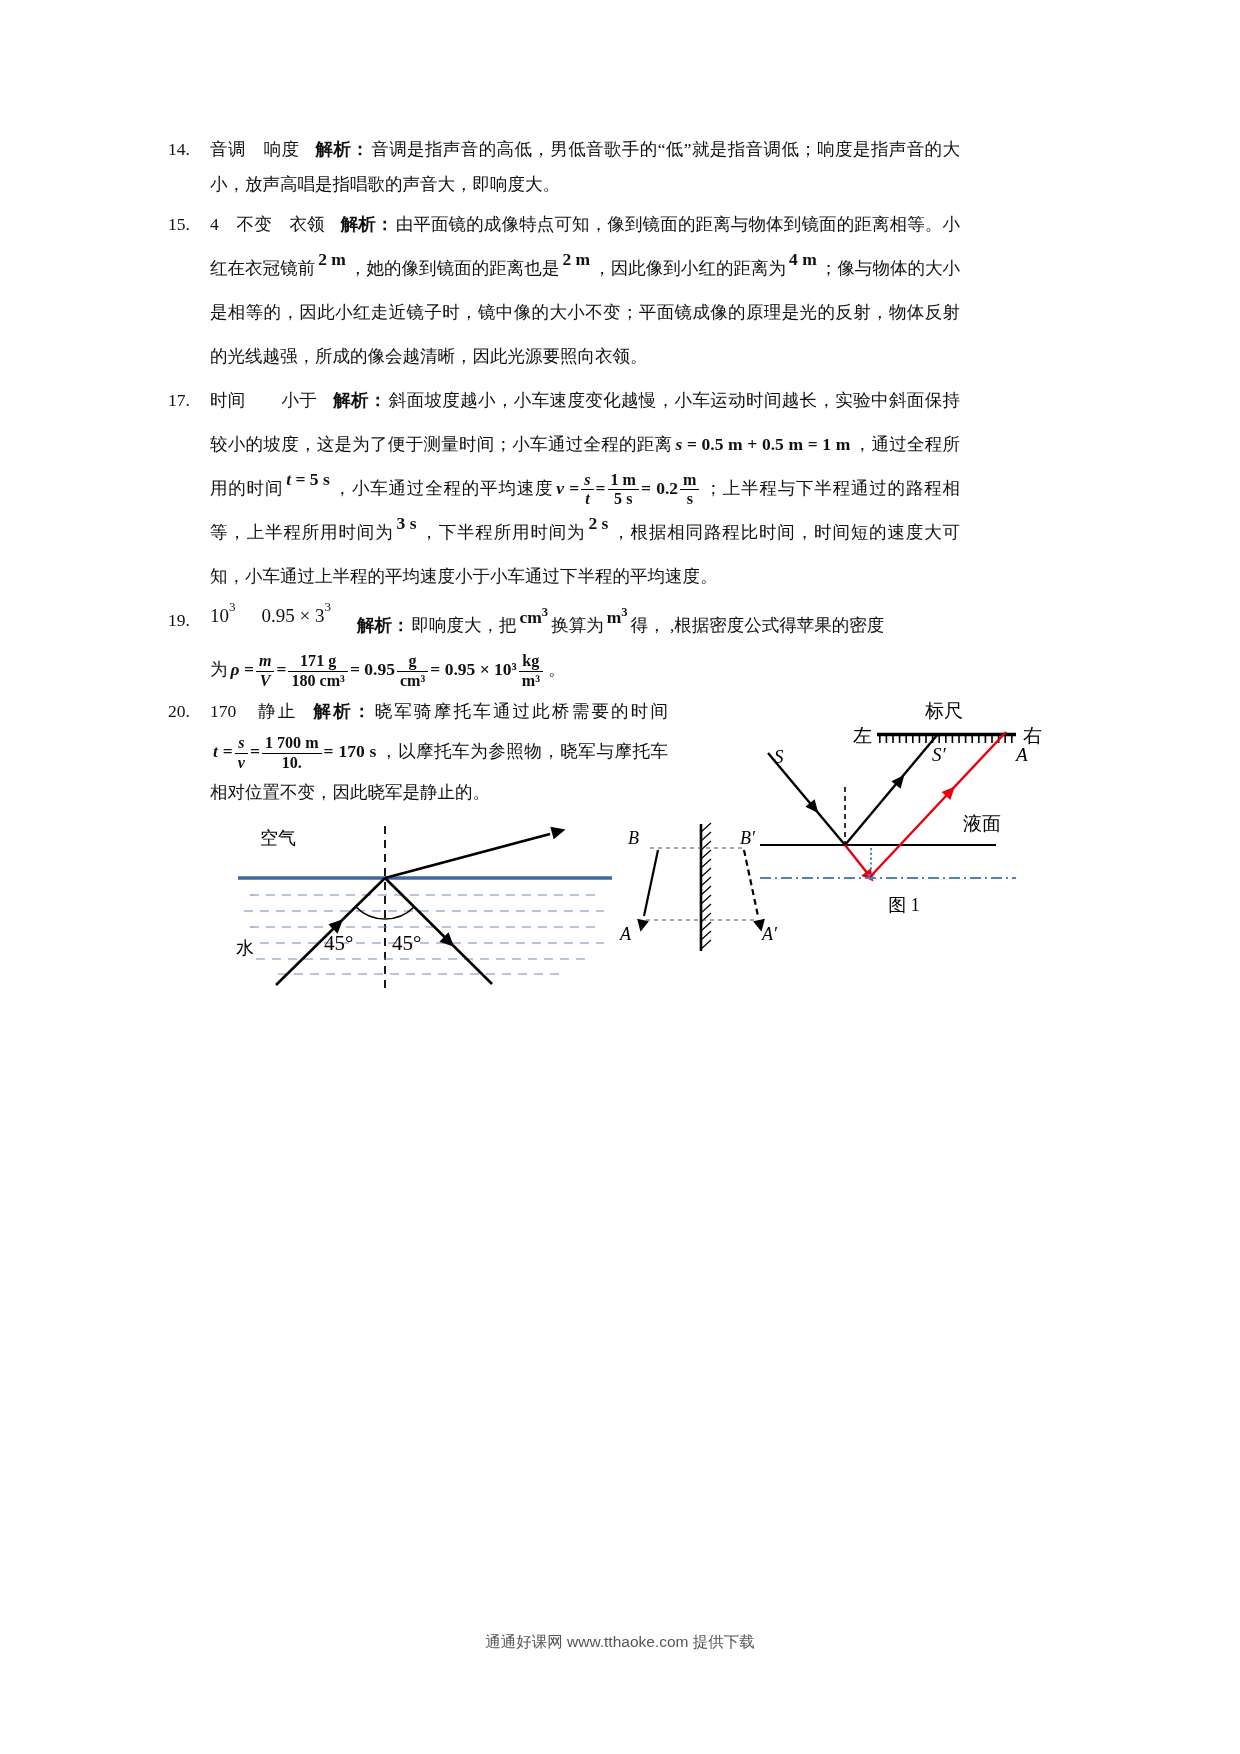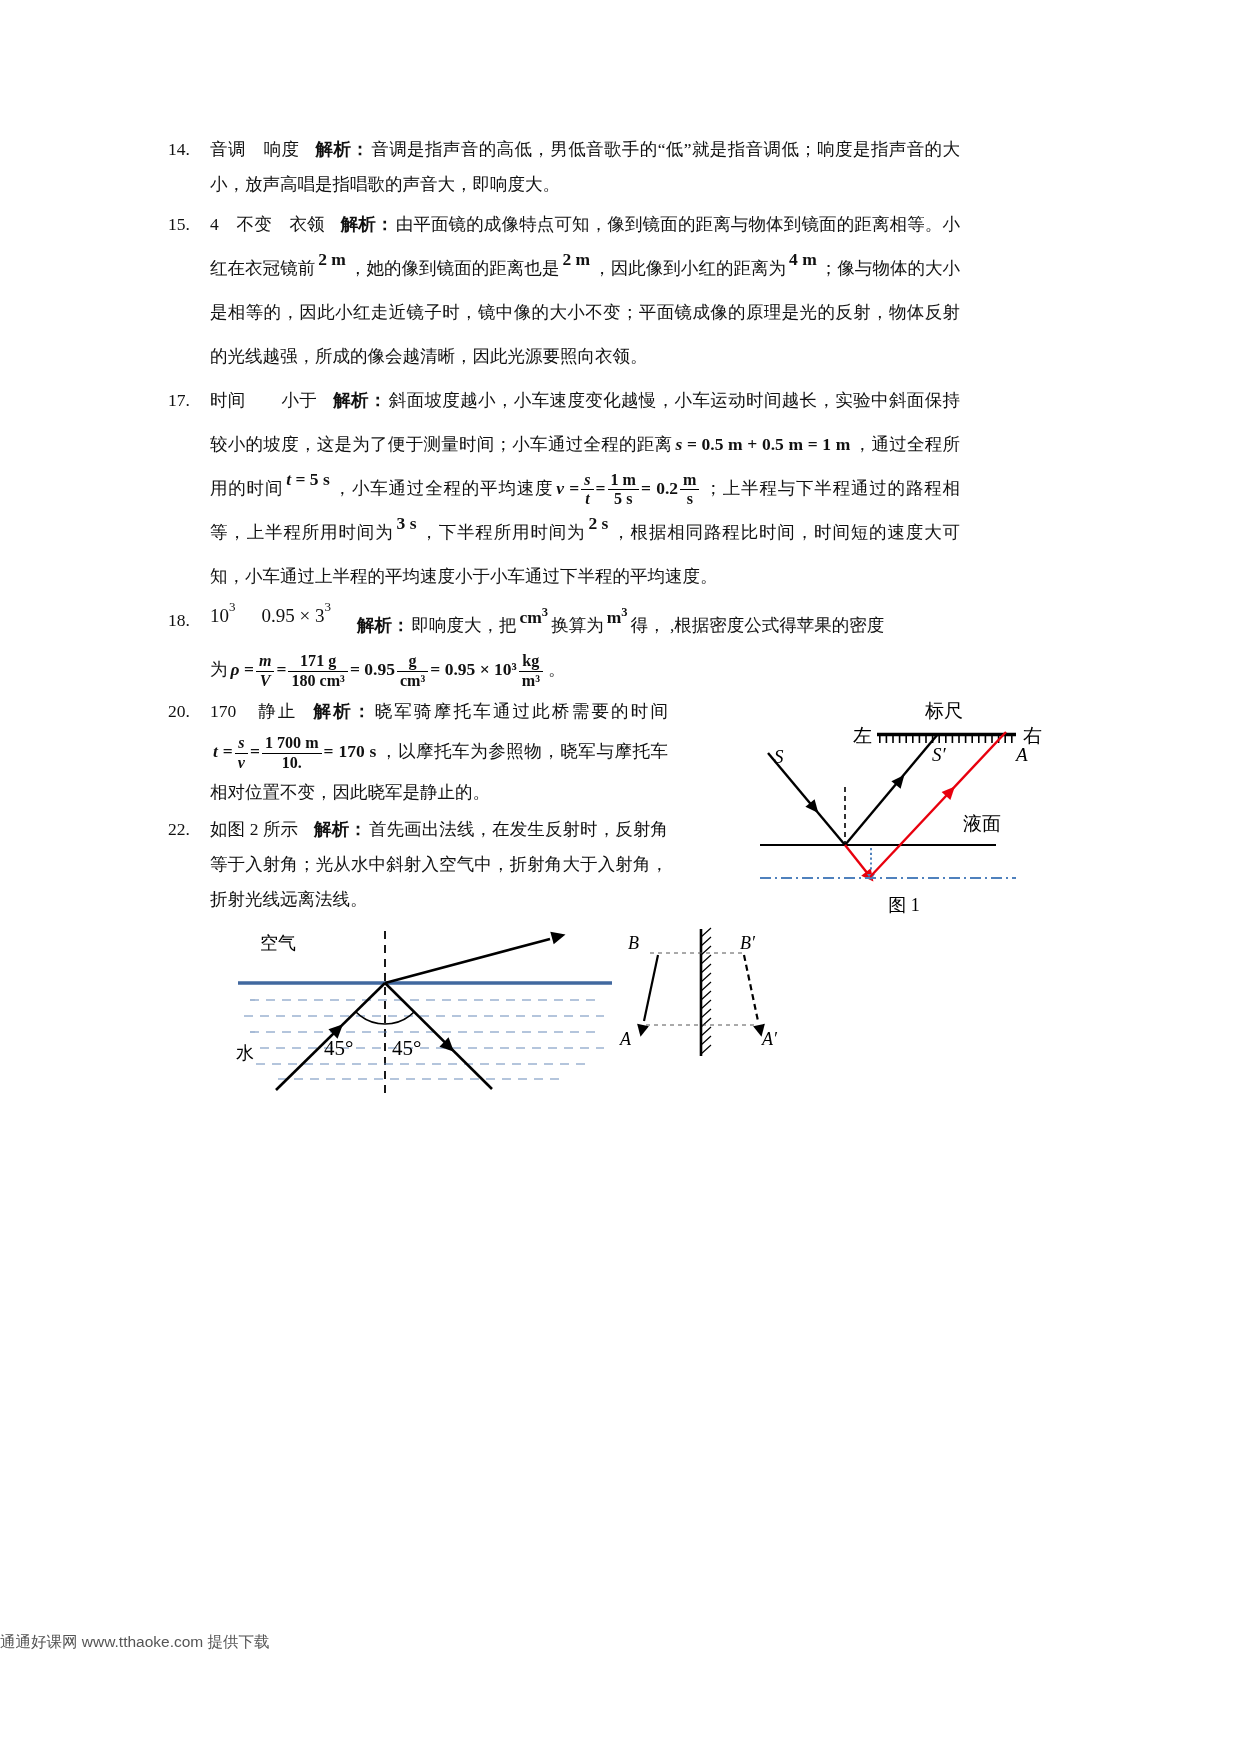--- a/index.html
+++ b/index.html
@@ -27,21 +27,21 @@
   sup{font-size:0.72em;}
   .bigans{font-size:19px;font-weight:normal;margin-right:26px;}
   .bigans sup{font-size:13px;position:relative;top:-4px;}
   
   .fig1{float:right;width:360px;height:302px;margin:-14px -82px 4px 14px;}
   
   .figrow{position:relative;height:186px;margin-top:6px;}
   .fig2a{position:absolute;left:52px;top:4px;}
   .fig2b{position:absolute;left:448px;top:0;}
   .footer{
-    position:absolute;left:0;top:1632px;width:1240px;text-align:left;
+    position:absolute;left:0;top:1632px;width:1240px;text-align:center;
     font-size:15.5px;color:#555;font-family:"Liberation Sans","DejaVu Sans",sans-serif;
   }
   svg text{font-family:"Liberation Serif","DejaVu Serif",serif;}
 </style>
 </head>
 <body>
 
 <div class="content">
 
   <div class="item">
@@ -54,21 +54,21 @@
     <span class="ans">4　不变　衣领</span><span class="jx">解析：</span><span>由平面镜的成像特点可知，像到镜面的距离与物体到镜面的距离相等。小红在衣冠镜前</span><span class="fm raised">2 m</span><span>，她的像到镜面的距离也是</span><span class="fm raised">2 m</span><span>，因此像到小红的距离为</span><span class="fm raised">4 m</span><span>；像与物体的大小是相等的，因此小红走近镜子时，镜中像的大小不变；平面镜成像的原理是光的反射，物体反射的光线越强，所成的像会越清晰，因此光源要照向衣领。</span>
   </div>
 
 
   <div class="item lh43">
     <span class="num">17.</span>
     <span class="ans">时间　　小于</span><span class="jx">解析：</span><span>斜面坡度越小，小车速度变化越慢，小车运动时间越长，实验中斜面保持较小的坡度，这是为了便于测量时间；小车通过全程的距离</span><span class="fm"><span class="var">s</span><span> = 0.5 m + 0.5 m = 1 m</span></span><span>，通过全程所用的时间</span><span class="fm raised"><span class="var">t</span><span> = 5 s</span></span><span>，小车通过全程的平均速度</span><span class="fm"><span class="var">v</span> <span>=</span><span class="frac"><span class="fn var">s</span><span class="fd var">t</span></span><span>=</span><span class="frac"><span class="fn">1 m</span><span class="fd">5 s</span></span><span>= 0.2</span><span class="frac"><span class="fn">m</span><span class="fd">s</span></span></span><span>；上半程与下半程通过的路程相等，上半程所用时间为</span><span class="fm raised">3 s</span><span>，下半程所用时间为</span><span class="fm raised">2 s</span><span>，根据相同路程比时间，时间短的速度大可知，小车通过上半程的平均速度小于小车通过下半程的平均速度。</span>
   </div>
 
   <div class="item lh43">
-    <span class="num">18.</span>
+    <span class="num">19.</span>
     <span class="bigans raised"><span>10</span><sup>3</sup></span><span class="bigans raised"><span>0.95 × 3</span><sup>3</sup></span><span class="jx">解析：</span><span>即响度大，把</span><span class="fm raised"><span>cm</span><sup>3</sup></span><span>换算为</span><span class="fm raised"><span>m</span><sup>3</sup></span><span>得，  ,根据密度公式得苹果的密度</span><br>
     <span>为</span><span class="fm"><span class="var">ρ</span> <span>=</span><span class="frac"><span class="fn var">m</span><span class="fd var">V</span></span><span>=</span><span class="frac"><span class="fn">171 g</span><span class="fd">180 cm³</span></span><span>= 0.95</span><span class="frac"><span class="fn">g</span><span class="fd">cm³</span></span><span>= 0.95 × 10³</span><span class="frac"><span class="fn">kg</span><span class="fd">m³</span></span></span><span>。</span>
   </div>
 
 
   <div class="item lh40">
     <span class="num">20.</span>
     <div class="fig1">
       <svg width="360" height="244" viewBox="0 0 360 244">
 
@@ -103,24 +103,20 @@
         <polygon points="0,-6 13,0 0,6" transform="translate(264,119) rotate(-47)" fill="#e8000d"></polygon>
         <text x="334" y="84" font-size="19" font-style="italic">A</text>
 
         <text x="222" y="234" font-size="18" text-anchor="middle">图 1</text>
       </svg>
     </div>
     <span class="ans">170　静止</span><span class="jx">解析：</span><span>晓军骑摩托车通过此桥需要的时间</span><span class="fm"><span class="var">t</span> <span>=</span><span class="frac"><span class="fn var">s</span><span class="fd var">v</span></span><span>=</span><span class="frac"><span class="fn">1 700 m</span><span class="fd">10.</span></span><span>= 170 s</span></span><span>，以摩托车为参照物，晓军与摩托车相对位置不变，因此晓军是静止的。</span>
   </div>
 
 
-  <div class="item">
-    <span class="num">22.</span>
-    <span class="ans">如图 2 所示</span><span class="jx">解析：</span><span>首先画出法线，在发生反射时，反射角等于入射角；光从水中斜射入空气中，折射角大于入射角，折射光线远离法线。</span>
-  </div>
 
   <div class="figrow">
 
     <svg class="fig2a" width="400" height="178" viewBox="0 0 400 178">
       <text x="40" y="22" font-size="18">空气</text>
 
       <line x1="165" y1="4" x2="165" y2="166" stroke="#000" stroke-width="1.8" stroke-dasharray="8 6"></line>
 
       <line x1="18" y1="56" x2="392" y2="56" stroke="#41689f" stroke-width="3.4"></line>
 

